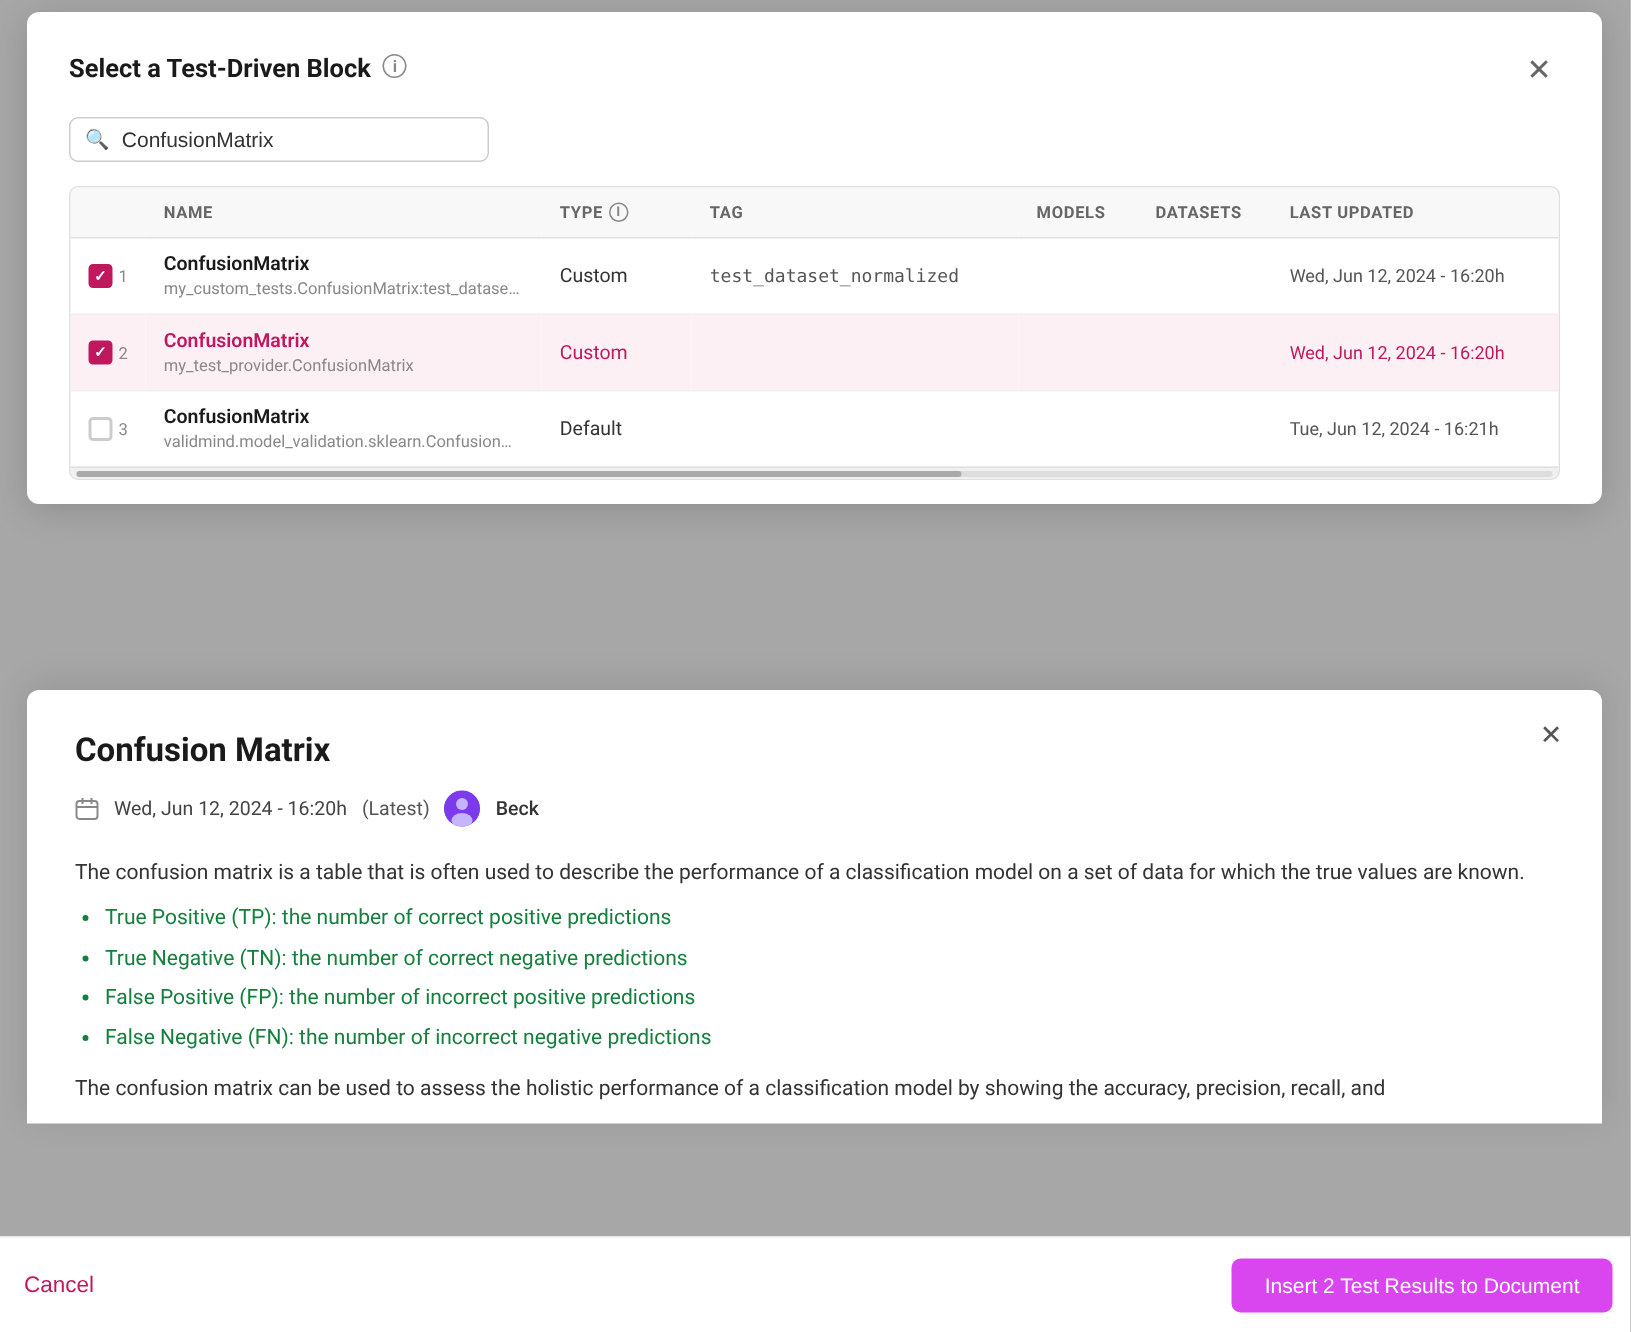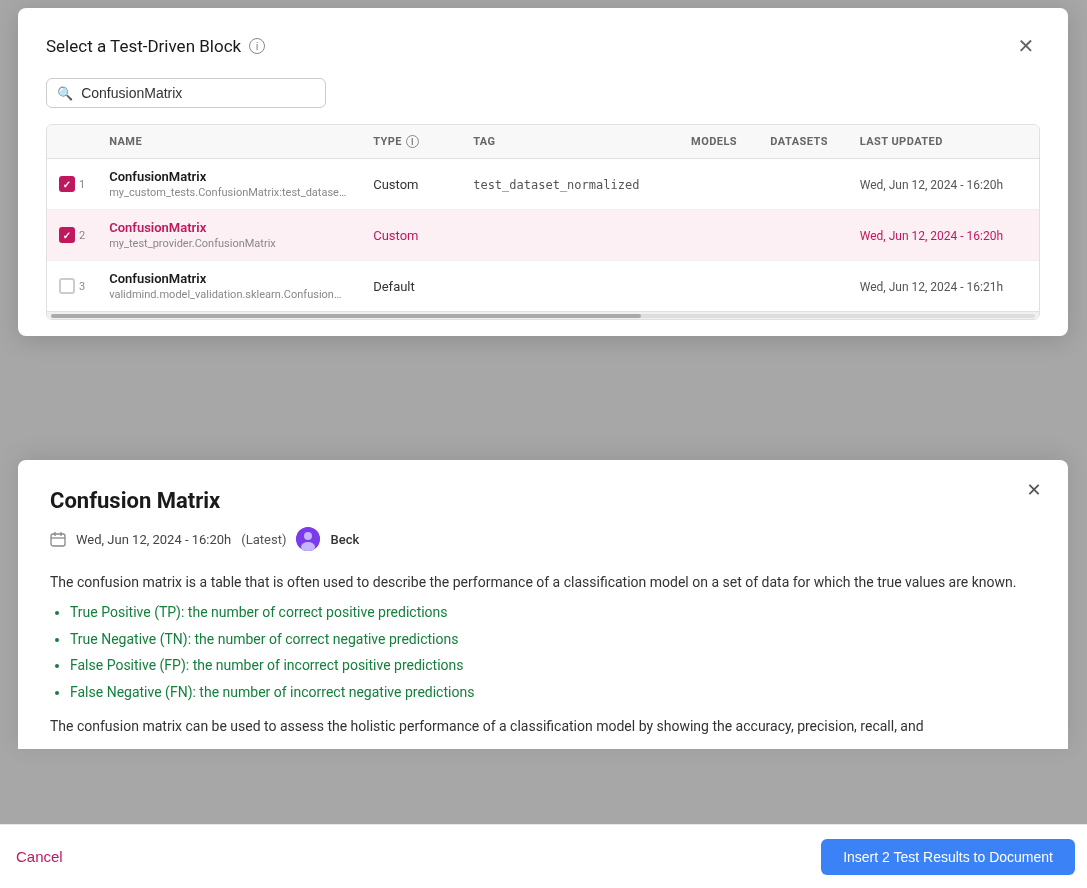--- a/index.html
+++ b/index.html
@@ -36,24 +36,24 @@
       z-index: 2;
     }
     .modal-header-row {
       display: flex;
       justify-content: space-between;
       align-items: center;
       margin-bottom: 18px;
     }
     .modal-title {
       font-size: 17px;
-      font-weight: 400;
+      font-weight: 700;
       color: #1a1a1a;
       display: flex;
-      align-items: center;
+      align-items: flex-start;
       gap: 8px;
     }
     .info-icon {
       width: 16px;
       height: 16px;
       border-radius: 50%;
       border: 1.5px solid #888;
       display: inline-flex;
       align-items: center;
       justify-content: center;
@@ -311,21 +311,21 @@
     .cancel-btn {
       background: none;
       border: none;
       color: #c0185e;
       font-size: 15px;
       font-weight: 500;
       cursor: pointer;
       padding: 8px 4px;
     }
     .insert-btn {
-      background: #3b82f6;
+      background: #d946ef;
       color: #fff;
       border: none;
       border-radius: 6px;
       font-size: 14px;
       font-weight: 500;
       padding: 10px 22px;
       cursor: pointer;
     }
     .col-checkbox { width: 50px; }
     .th-info-icon {
@@ -418,21 +418,21 @@
     </div>
               </td>
               <td>
                 <div class="cell-name-primary ">ConfusionMatrix</div>
       <div class="cell-name-secondary">validmind.model_validation.sklearn.ConfusionMatrix</div>
               </td>
               <td><span class="cell-type ">Default</span></td>
               <td><span class="cell-tag"></span></td>
               <td><span></span></td>
               <td><span></span></td>
-              <td><span class="cell-updated ">Wed, Jun 12, 2024 - 16:21h</span></td>
+              <td><span class="cell-updated ">Tue, Jun 12, 2024 - 16:21h</span></td>
             </tr>
           </tbody>
       </table>
       <div class="scrollbar-hint">
         <div class="scrollbar-track">
           <div class="scrollbar-thumb"></div>
         </div>
       </div>
     </div>
   </div>

